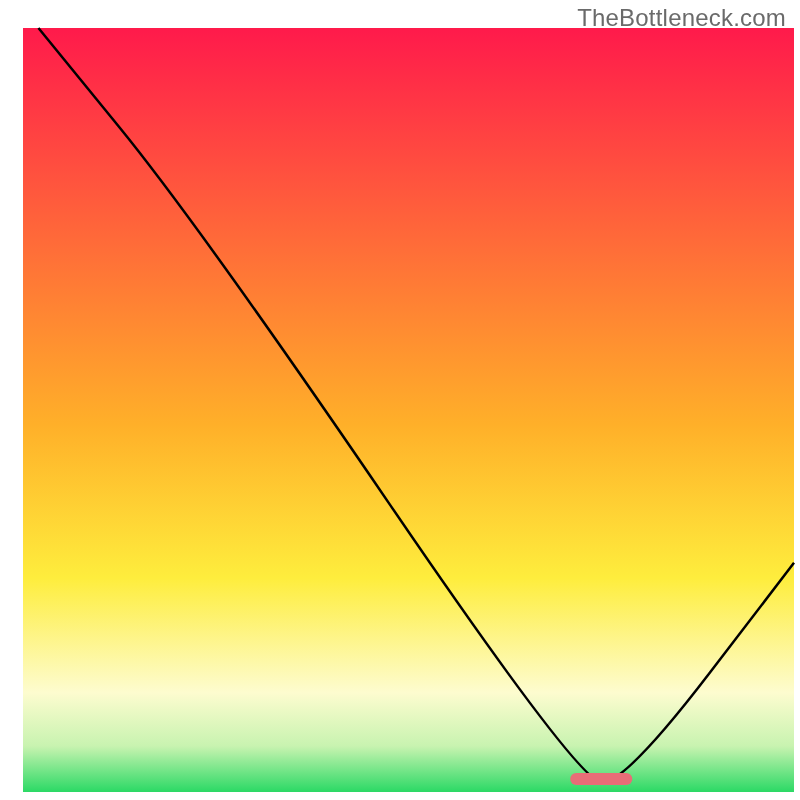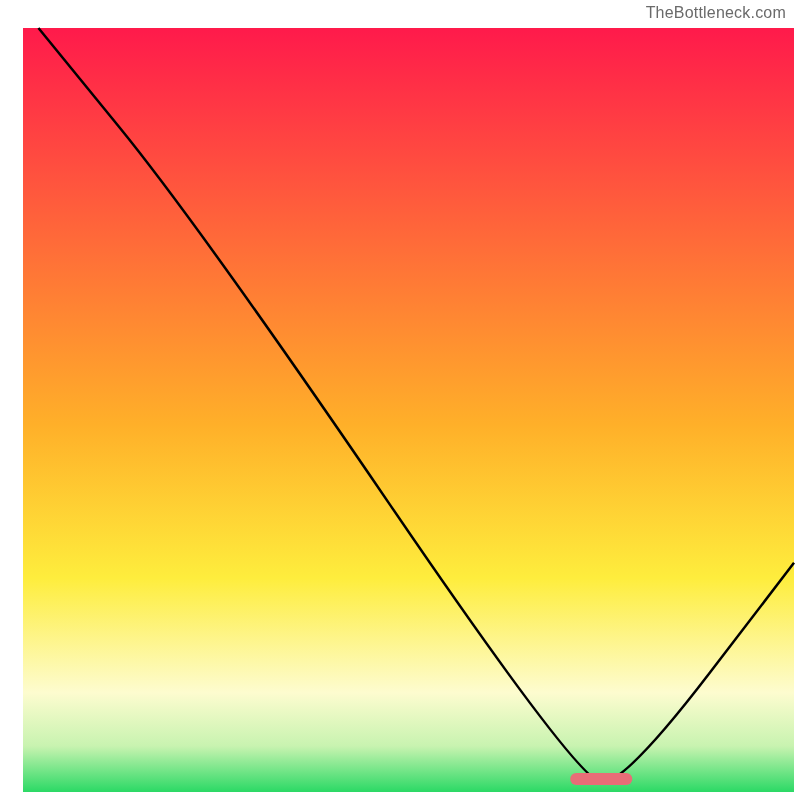--- a/index.html
+++ b/index.html
@@ -14,21 +14,21 @@
   .stage {
     position: relative;
     width: 800px;
     height: 800px;
   }
   .watermark {
     position: absolute;
     top: 4px;
     right: 14px;
     color: #6a6a6a;
-    font-size: 16px;
+    font-size: 24px;
     font-weight: 500;
     letter-spacing: 0.2px;
     z-index: 5;
   }
   svg.plot {
     position: absolute;
     left: 0;
     top: 0;
   }
   .curve {

